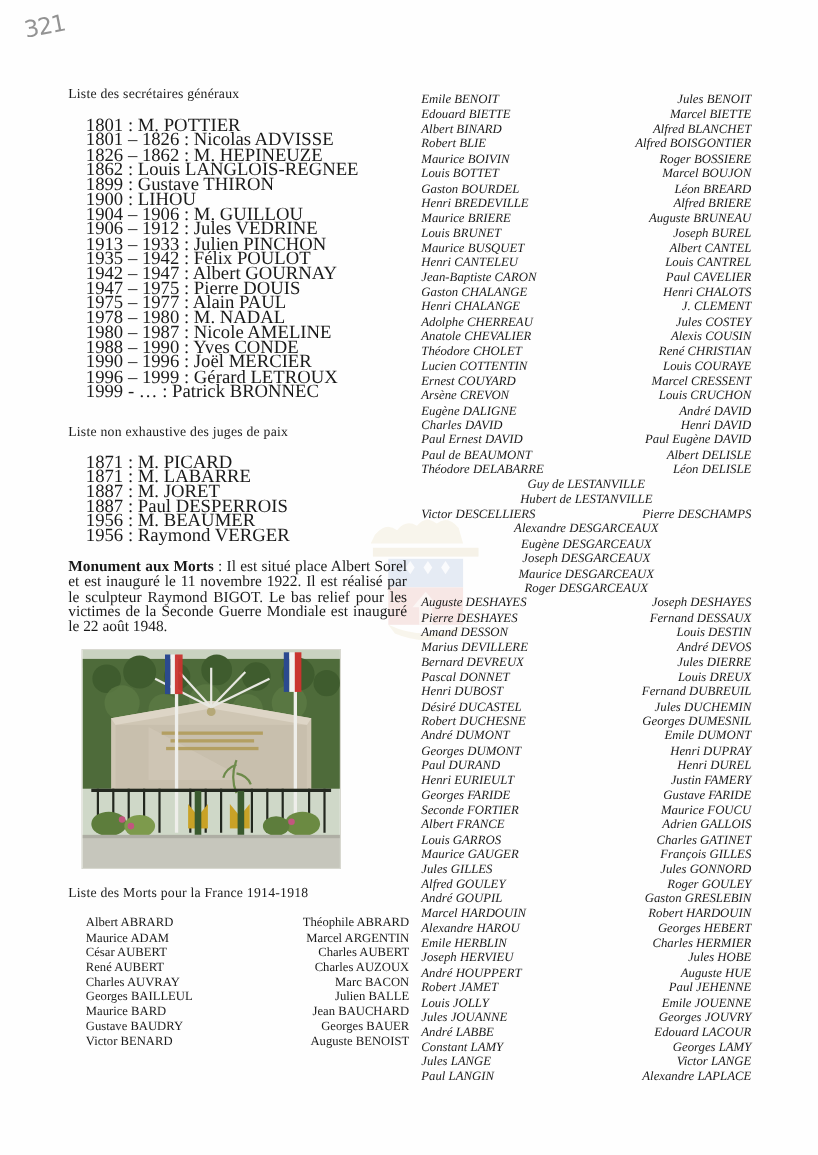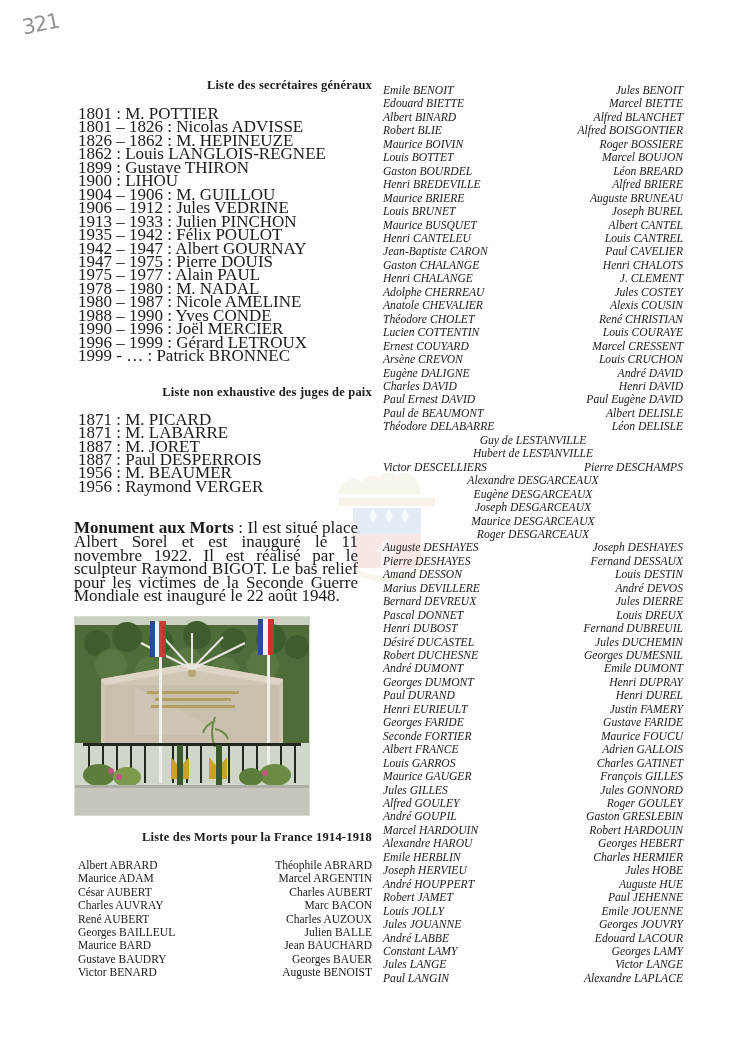--- a/index.html
+++ b/index.html
@@ -22,38 +22,38 @@
   .watermark{
     position:absolute;left:323px;top:452px;width:128px;height:132px;
     opacity:.30;pointer-events:none;
   }
 
   
   .col-left{position:absolute;left:62px;top:78px;width:310px;}
   .col-right{position:absolute;left:383px;top:84px;width:300px;font-style:italic;}
 
   h2.section-title{
-    font-size:12.5px;font-weight:bold;text-align:right;
+    font-size:12.5px;font-weight:normal;text-align:left;
     margin:0 0 14px 0;letter-spacing:.2px;
   }
   h2.section-title.tight{margin-bottom:13px;}
 
   ul.plain{list-style:none;margin:0;padding:0;}
   ul.plain li{
     font-size:17px;line-height:13.45px;white-space:nowrap;
     padding-left:16px;
   }
 
   .spacer-lg{height:22px;}
   .spacer-md{height:16px;}
 
   
   p.para{
-    font-size:17px;line-height:13.6px;text-align:justify;
-    margin:12px;padding:0 2px 0 0;
+    font-size:14px;line-height:13.6px;text-align:justify;
+    margin:0;padding:0 2px 0 0;
   }
   p.para b{font-weight:bold;}
 
   
   .photo-wrap{margin:13px 0 0 12px;width:234px;height:198px;}
   .photo{width:100%;height:100%;display:block;border:1px solid #d8d8d0;}
 
   
   .names{margin:0;padding:0;list-style:none;}
   .names li{
@@ -242,28 +242,28 @@
         </li>
         <li>
           <span class="c1">Maurice ADAM</span>
           <span class="c2">Marcel ARGENTIN</span>
         </li>
         <li>
           <span class="c1">César AUBERT</span>
           <span class="c2">Charles AUBERT</span>
         </li>
         <li>
+          <span class="c1">René AUBERT</span>
+          <span class="c2">Charles AUZOUX</span>
+        </li>
+        <li>
           <span class="c1">Charles AUVRAY</span>
           <span class="c2">Marc BACON</span>
         </li>
         <li>
-          <span class="c1">René AUBERT</span>
-          <span class="c2">Charles AUZOUX</span>
-        </li>
-        <li>
           <span class="c1">Georges BAILLEUL</span>
           <span class="c2">Julien BALLE</span>
         </li>
         <li>
           <span class="c1">Maurice BARD</span>
           <span class="c2">Jean BAUCHARD</span>
         </li>
         <li>
           <span class="c1">Gustave BAUDRY</span>
           <span class="c2">Georges BAUER</span>

